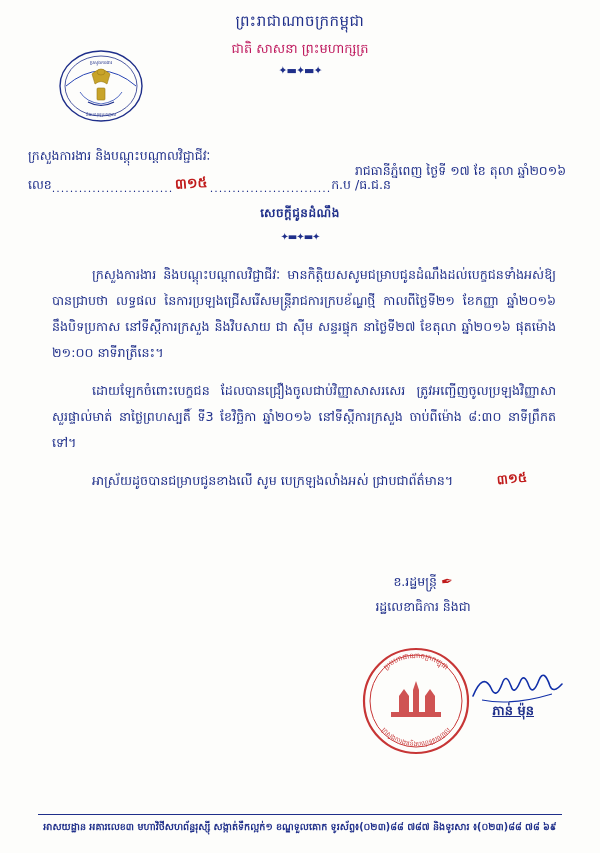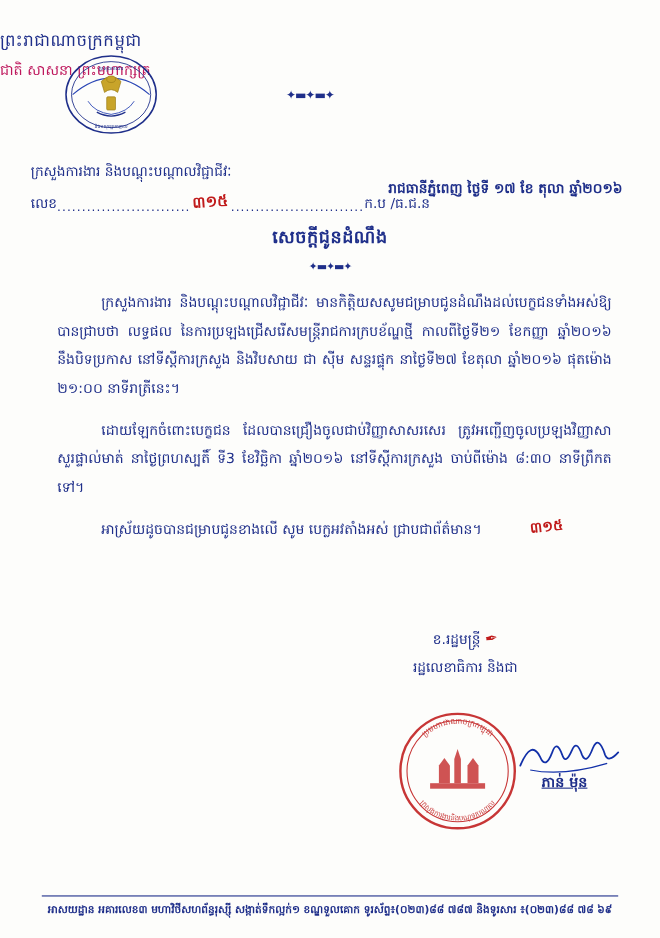--- a/index.html
+++ b/index.html
@@ -19,21 +19,22 @@
     position: relative;
     width: 600px;
     height: 853px;
     background: #fdfdfb;
     box-sizing: border-box;
   }
 
   
   .header {
     position: relative;
-    padding-top: 26px;
+    text-align: center;
+    padding-top: 10px;
   }
   .nation-title {
     font-size: 15px;
     color: #1f2f8a;
     letter-spacing: 0.5px;
     line-height: 1.5;
   }
   .nation-sub {
     font-size: 13px;
     color: #be185d;
@@ -95,33 +96,32 @@
   }
 
   
   .placedate {
     position: absolute;
     right: 34px;
     top: 163px;
     font-size: 12.5px;
     color: #1f2f8a;
     white-space: nowrap;
-    font-weight: bold;
   }
 
   
   .subject {
     position: absolute;
     top: 205px;
     left: 0;
     width: 100%;
     text-align: center;
   }
   .subject-title {
-    font-size: 16px;
+    font-size: 12px;
     color: #1f2f8a;
     font-weight: bold;
     letter-spacing: 0.5px;
   }
   .subject-orn {
     margin-top: 8px;
     font-size: 10px;
     color: #1f2f8a;
     letter-spacing: -1px;
   }
@@ -268,21 +268,21 @@
 
   <div class="subject">
     <div class="subject-title">សេចក្ដីជូនដំណឹង</div>
     <div class="subject-orn">✦▬✦▬✦</div>
   </div>
 
   <div class="body-text">
     <p class="indent">ក្រសួងការងារ និងបណ្ដុះបណ្ដាលវិជ្ជាជីវៈ  មានកិត្តិយសសូមជម្រាបជូនដំណឹងដល់បេក្ខជនទាំងអស់ឱ្យបានជ្រាបថា លទ្ធផល នៃការប្រឡងជ្រើសរើសមន្ត្រីរាជការក្របខ័ណ្ឌថ្មី កាលពីថ្ងៃទី២១ ខែកញ្ញា ឆ្នាំ២០១៦ នឹងបិទប្រកាស នៅទីស្ដីការក្រសួង និងវិបសាយ ជា ស៊ីម សន្ទរផ្ទុក នាថ្ងៃទី២៧ ខែតុលា ឆ្នាំ២០១៦ ផុតម៉ោង ២១:០០ នាទីរាត្រីនេះ។</p>
     <p class="indent">ដោយឡែកចំពោះបេក្ខជន ដែលបានជ្រឿងចូលជាប់វិញ្ញាសាសរសេរ  ត្រូវអញ្ជើញចូលប្រឡងវិញ្ញាសាសួរផ្ទាល់មាត់ នាថ្ងៃព្រហស្បតិ៍ ទី3 ខែវិច្ឆិកា ឆ្នាំ២០១៦ នៅទីស្ដីការក្រសួង ចាប់ពីម៉ោង ៨:៣០ នាទីព្រឹកតទៅ។</p>
     <p class="indent">
-      <span>អាស្រ័យដូចបានជម្រាបជូនខាងលើ សូម បេក្លអវតាំងអស់ ជ្រាបជាព័ត៌មាន។</span>
+      <span>អាស្រ័យដូចបានជម្រាបជូនខាងលើ សូម បេក្រឡងលាំងអស់ ជ្រាបជាព័ត៌មាន។</span>
       <span class="hand-inline">៣១៥</span>
     </p>
   </div>
 
   <div class="signature">
     <div class="sig-line1">
       <span>ខ.រដ្ឋមន្ត្រី</span>
       <span class="sig-flourish">✒</span>
     </div>
     <div class="sig-line2">រដ្ឋលេខាធិការ និងជា</div>

